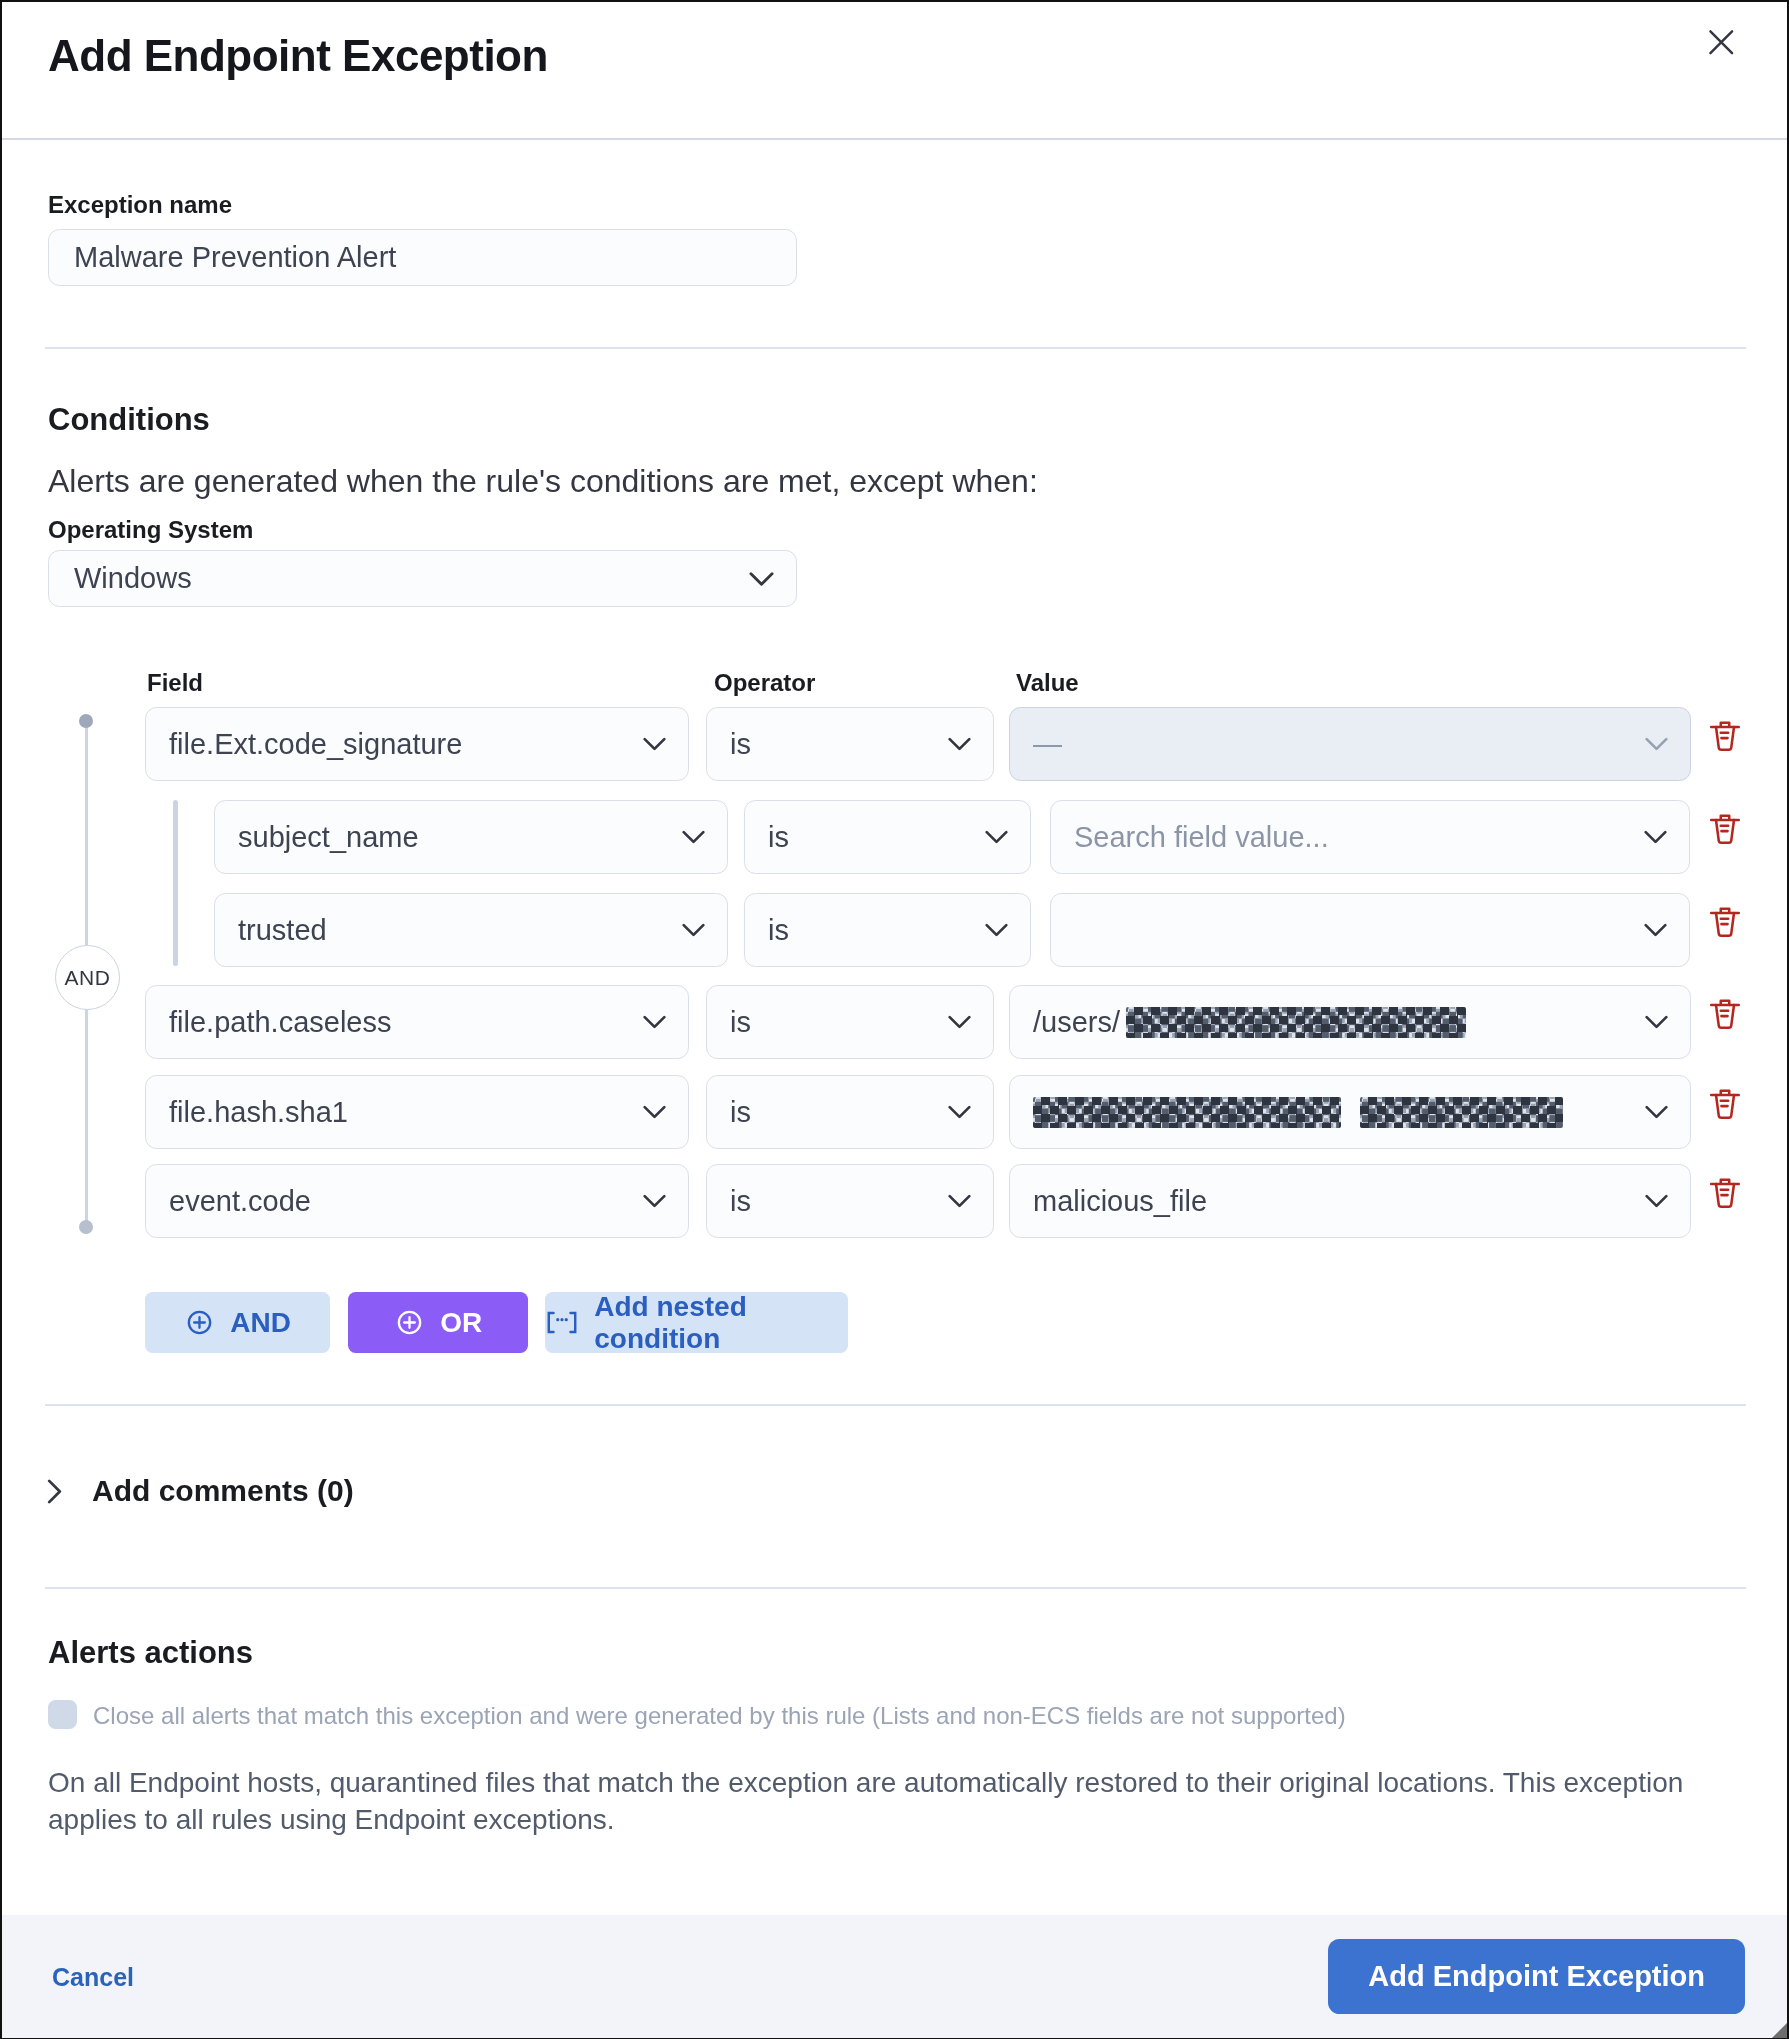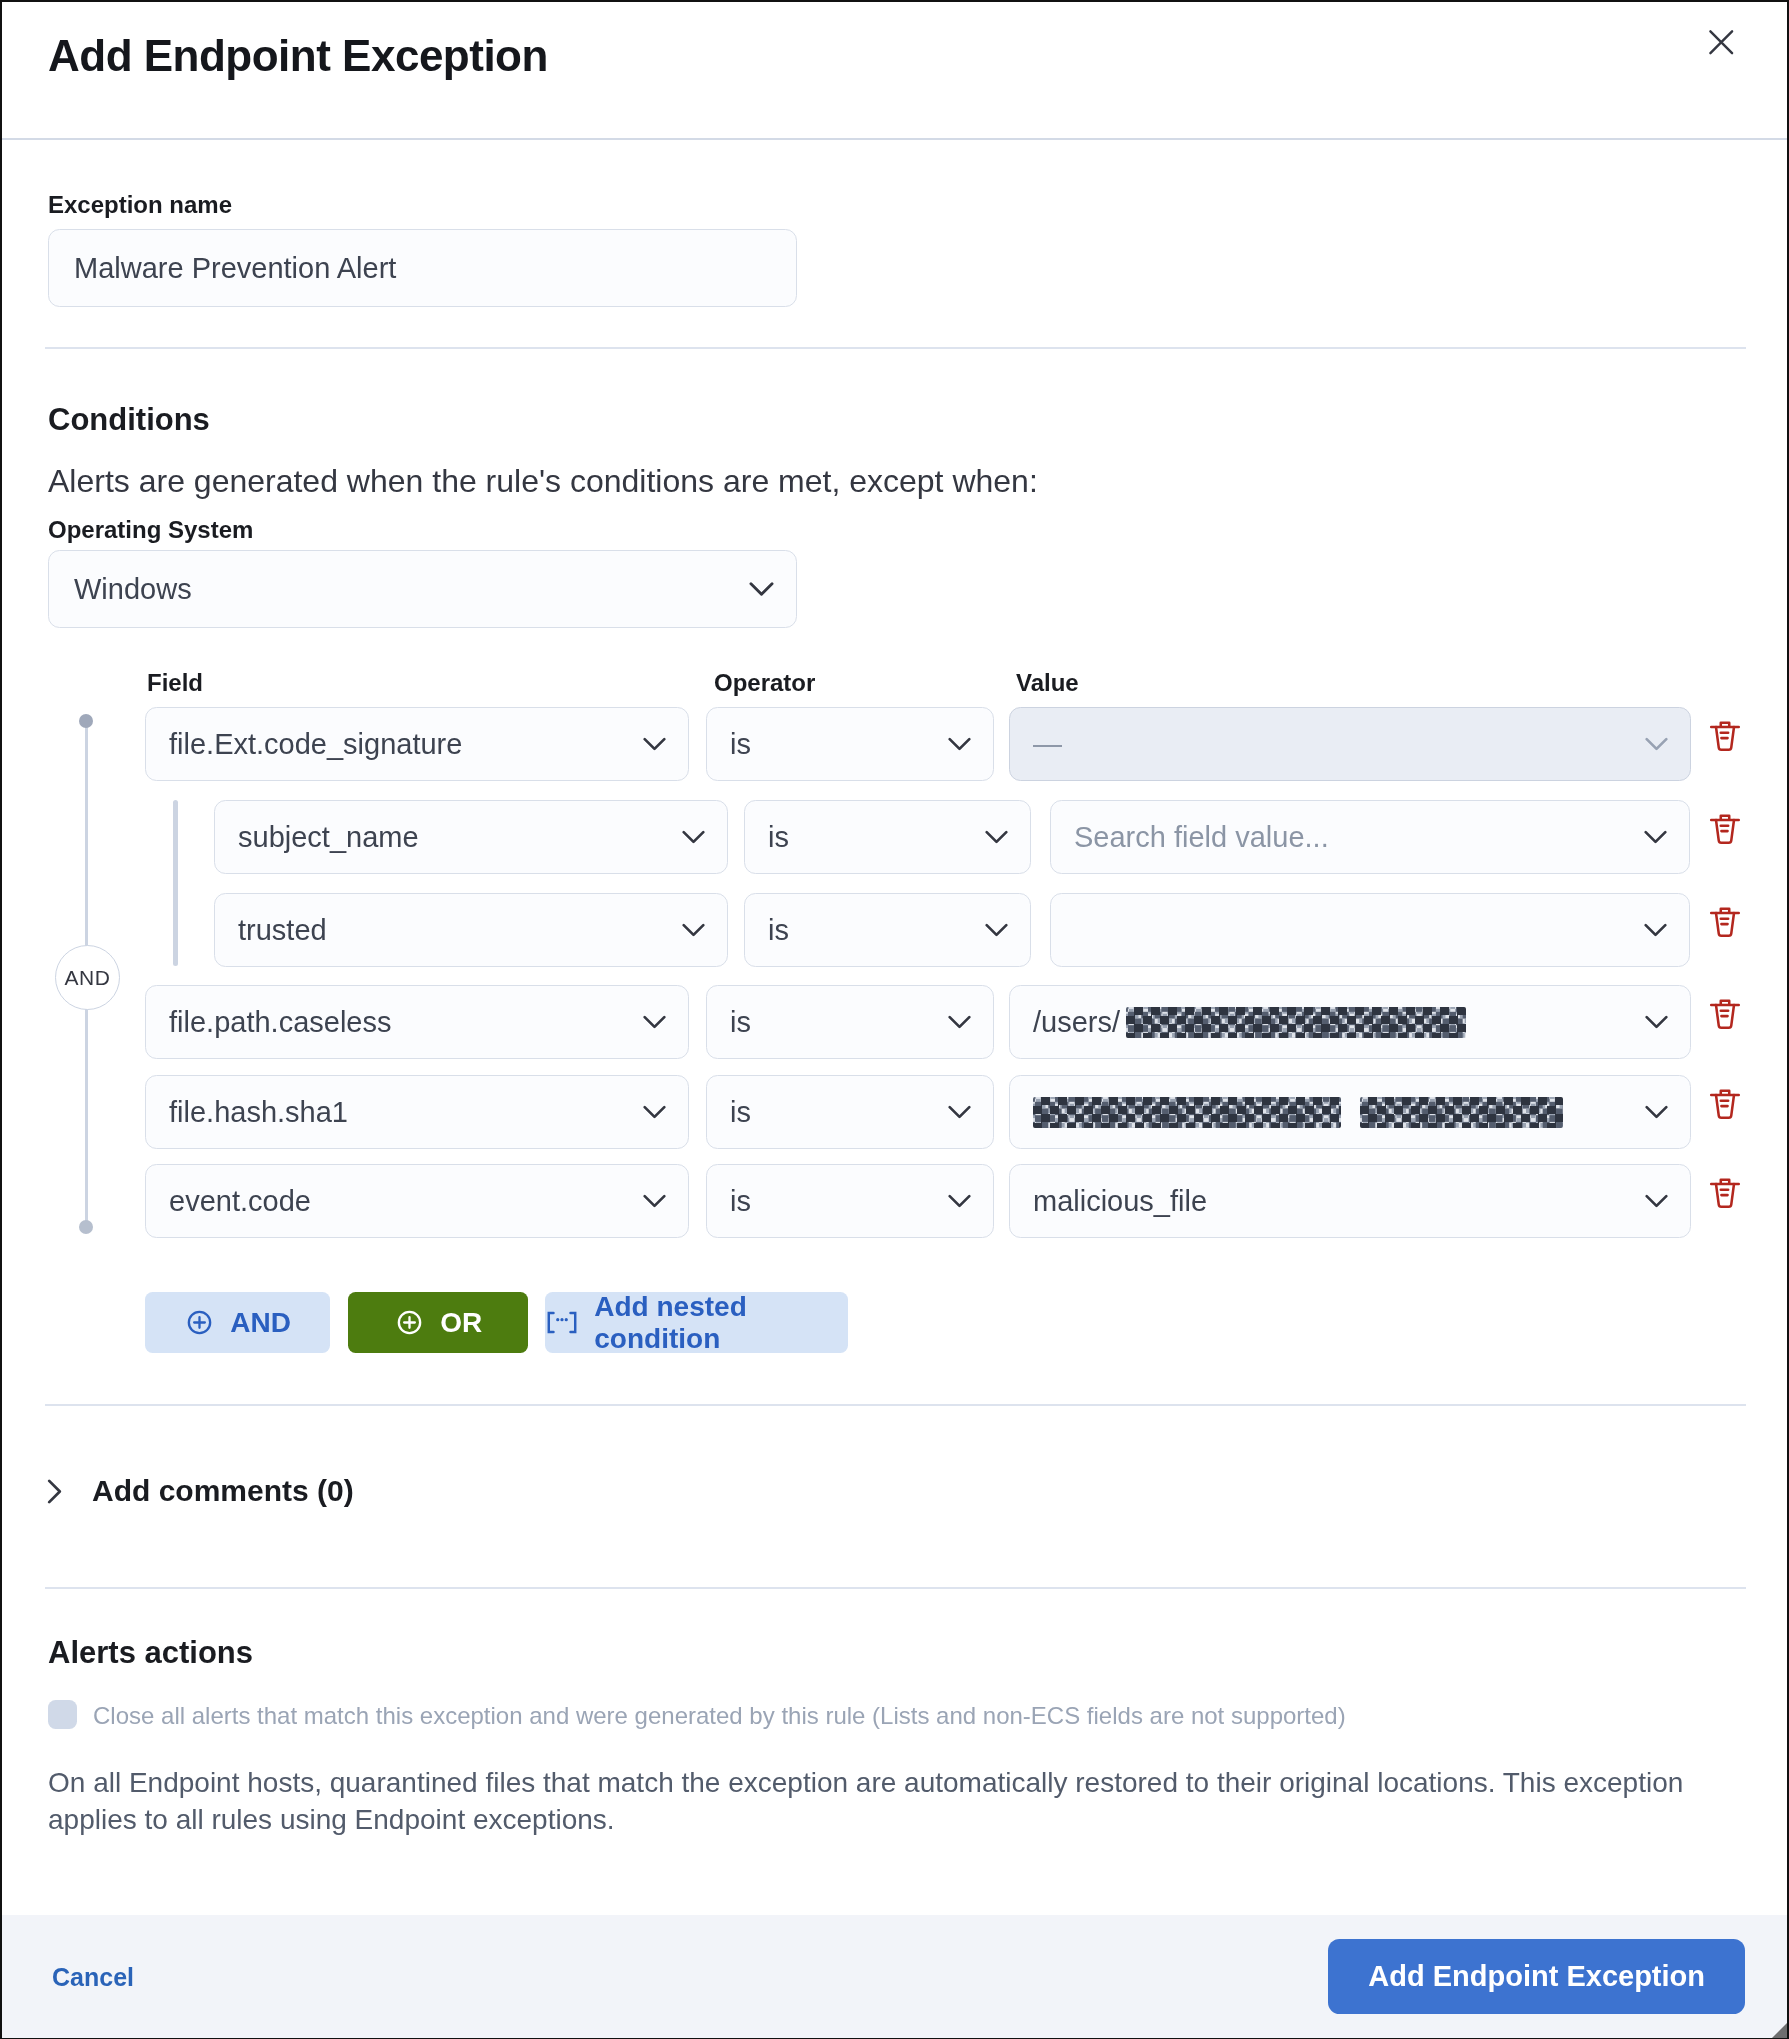--- a/index.html
+++ b/index.html
@@ -11,21 +11,21 @@
   .title{left:46px;top:29px;font-size:44px;font-weight:700;color:#15171c;letter-spacing:-0.5px;}
   .close-btn{left:1694px;top:15.3px;width:50px;height:50px;display:flex;align-items:center;justify-content:center;color:#343741;cursor:pointer;}
   .hdr-divider{left:0;top:136px;width:100%;height:1.9px;background:#d3dae6;}
 
   .divider{height:1.9px;background:#dde3ee;left:43px;width:1701px;}
 
   .form-label{font-size:24px;font-weight:700;color:#1a1c21;}
   .section-h{font-size:31px;font-weight:700;color:#1a1c21;}
   .body-text{font-size:32px;color:#343741;}
 
-  .input, .select{box-sizing:border-box;height:78px;border:1.9px solid #d9dfe9;border-radius:11.5px;background:#fbfcfe;display:flex;align-items:center;padding:0 25px;font-size:29px;color:#3d4350;position:absolute;}
+  .input, .select{box-sizing:border-box;height:57px;border:1.9px solid #d9dfe9;border-radius:11.5px;background:#fbfcfe;display:flex;align-items:center;padding:0 25px;font-size:29px;color:#3d4350;position:absolute;}
   .chev{position:absolute;right:21px;top:50%;transform:translateY(-50%);color:#343741;}
   .chev.gray{color:#98a2b3;}
 
   
   .col-label{font-size:24px;font-weight:700;color:#1a1c21;top:667px;}
   .row{position:absolute;left:0;width:100%;height:74px;}
   .box{position:absolute;box-sizing:border-box;height:74px;border:1.9px solid #d9dfe9;border-radius:11.5px;background:#fbfcfe;display:flex;align-items:center;padding:0 23px;font-size:29px;color:#3d4350;}
   .box.disabled{background:#e9edf4;border-color:#ccd3e0;color:#8e98a8;}
   .box .placeholder{color:#8b95a5;}
   .c-field{left:143px;width:544px;}
@@ -42,21 +42,21 @@
   .and-badge{left:53px;top:943px;width:63px;height:63px;border-radius:50%;background:#fff;border:1.9px solid #ccd4e2;display:flex;align-items:center;justify-content:center;font-size:21px;font-weight:500;color:#343741;letter-spacing:0.5px;}
 
   .redact{display:inline-block;height:31px;border-radius:1.9px;vertical-align:middle;
     background:
       repeating-conic-gradient(#2e3440 0% 25%, rgba(0,0,0,0) 0% 50%) 0 0/17px 17px,
       repeating-conic-gradient(#545d6e 0% 25%, rgba(0,0,0,0) 0% 50%) 8.6px 4.8px/13.4px 13.4px,
       repeating-conic-gradient(#9aa3b2 0% 25%, #dfe3ea 0% 50%) 2.9px 6.7px/9.6px 9.6px;}
 
   .btn{position:absolute;top:1290px;height:61px;border-radius:7.6px;display:flex;align-items:center;justify-content:center;gap:15.3px;font-size:28px;font-weight:700;cursor:pointer;box-sizing:border-box;}
   .btn-light{background:#d5e3f6;color:#2a5fc0;}
-  .btn-fill{background:#4d7c0f;color:#ffffff;}
+  .btn-fill{background:#8b5cf6;color:#ffffff;}
 
   .comments-row{left:44px;top:1472px;display:flex;align-items:center;gap:29px;color:#1a1c21;cursor:pointer;}
   .comments-label{font-size:30px;font-weight:700;}
 
   .checkbox{left:46px;top:1698px;width:29px;height:29px;border-radius:7.6px;background:#d0d9e8;}
   .checkbox-label{left:91px;top:1698px;width:1529px;font-size:24px;color:#9aa4b5;line-height:32.5px;}
   .aa-desc{left:46px;top:1762px;width:1671px;font-size:28px;color:#525b6b;line-height:37px;}
 
   .footer{left:0;right:0;top:1913px;bottom:0;background:#f2f4f9;}
   .cancel-link{position:absolute;left:50px;top:50%;transform:translateY(-50%);color:#2a63b8;font-size:25px;font-weight:600;cursor:pointer;}

